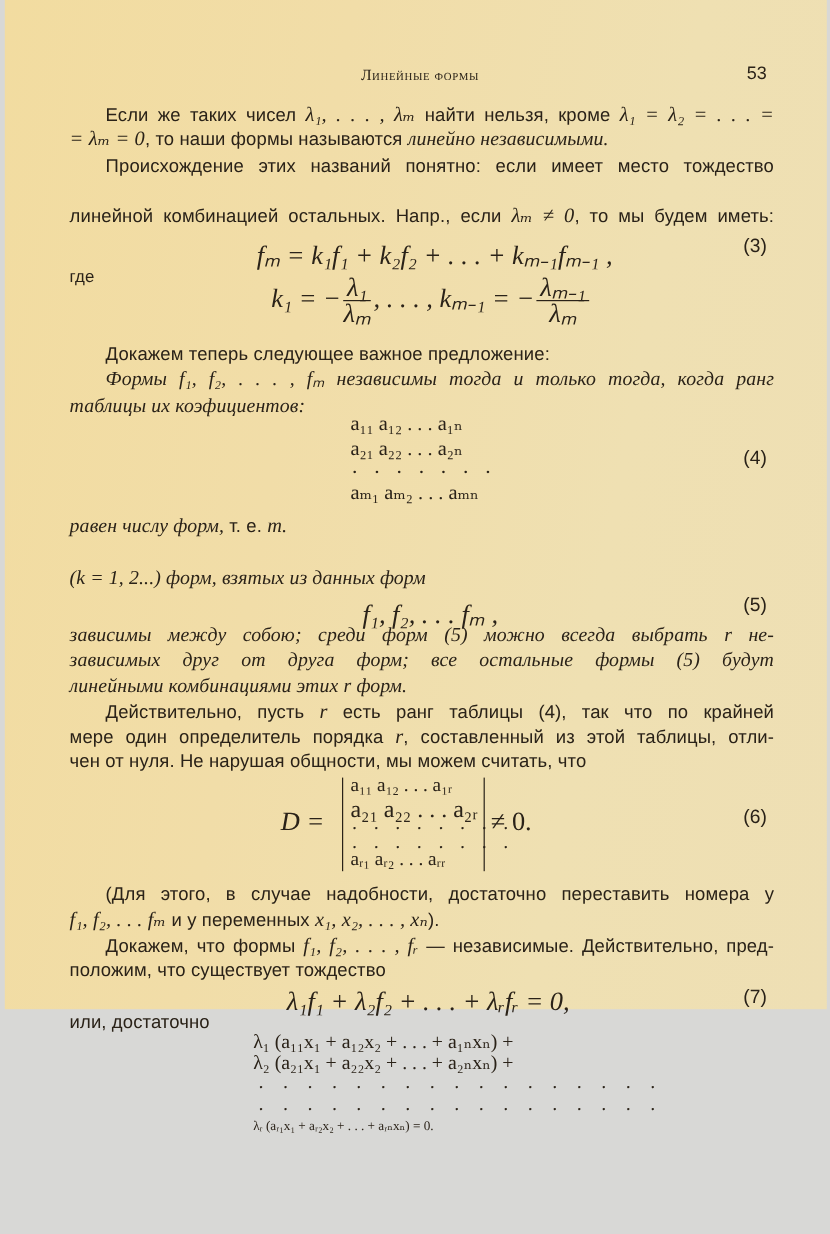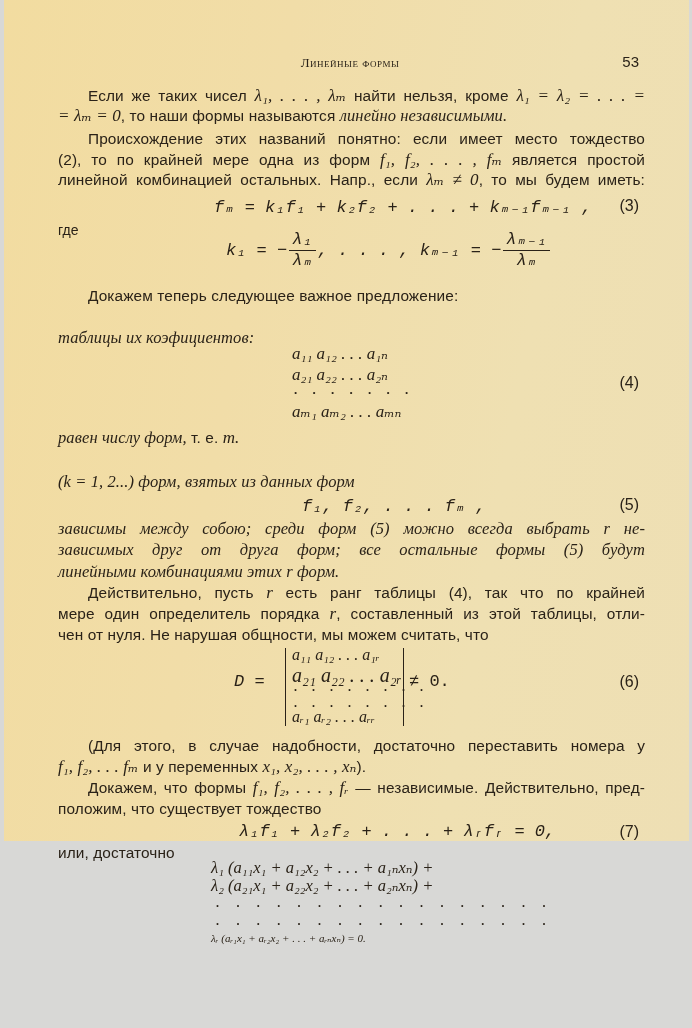--- a/index.html
+++ b/index.html
@@ -18,64 +18,64 @@
     font-size: 15.4px; line-height: 20px; white-space: nowrap;
     letter-spacing: 0.1px;
   }
   .ind { left: 84px; width: 557px; }
   .just { text-align: justify; text-align-last: justify; }
   .it { font-family: Liberation Serif, serif; font-style: italic; font-size: 16.5px; }
   .m { font-family: "Liberation Serif", "DejaVu Serif", serif; font-style: italic; font-size: 17px; }
   .hdr-title { position: absolute; left: 0; width: 692px; top: 55px; text-align: center;
     font-family: "Liberation Serif", "DejaVu Serif", serif; font-size: 13px; letter-spacing: 0.5px; font-variant: small-caps; }
   .hdr-page { position: absolute; right: 50px; top: 53px; font-size: 15px; font-family: "Liberation Sans", sans-serif; }
-  .eqn { position: absolute; white-space: nowrap; font-family: Liberation Mono, monospace; font-size: 17px; font-style: italic; }
+  .eqn { position: absolute; white-space: nowrap; font-family: Liberation Serif, serif; font-size: 22px; font-style: italic; }
   .eqno { position: absolute; right: 50px; font-size: 16px; font-family: "Liberation Sans", sans-serif; }
   .frac { display: inline-block; vertical-align: middle; text-align: center; margin: 0 2px; }
   .frac .num { display: block; border-bottom: 1.2px solid #2a2218; padding: 0 3px; line-height: 20px; }
   .frac .den { display: block; line-height: 20px; }
-  .grid-row { position: absolute; white-space: nowrap; font-family: "Liberation Serif", "DejaVu Serif", serif; font-style: italic; font-size: 17px; }
+  .grid-row { position: absolute; white-space: nowrap; font-family: "Liberation Serif", "DejaVu Serif", serif; font-size: 17px; }
   .dots { letter-spacing: 6px; font-style: normal; font-weight: bold; }
   .vbar { position: absolute; width: 1.4px; background: #2a2218; }
 </style>
 </head>
 <body>
 
 <div class="page">
 
   <div class="hdr-title">Линейные формы</div>
   <div class="hdr-page">53</div>
 
   <div class="ln ind just" style="top:86px">
     <span>Если же таких чисел </span><span class="m">λ₁, . . . , λₘ</span><span> найти нельзя, кроме </span><span class="m">λ₁ = λ₂ = . . . =</span>
   </div>
   <div class="ln" style="top:106px">
     <span class="m">= λₘ = 0</span><span>, то наши формы называются </span><span class="it">линейно независимыми.</span>
   </div>
 
   <div class="ln ind just" style="top:129px">Происхождение этих названий понятно: если имеет место тождество</div>
-  <div class="ln just" style="top:150px">
-    <span>(2), то по крайней мере одна из форм </span><span class="m">f₁, f₂, . . . , fₘ</span><span> является простой</span>
-  </div>
   <div class="ln just" style="top:170px">
     <span>линейной комбинацией остальных. Напр., если </span><span class="m">λₘ ≠ 0</span><span>, то мы будем иметь:</span>
   </div>
 
   <div class="eqn" style="left:210px; top:196px">fₘ = k₁f₁ + k₂f₂ + . . . + kₘ₋₁fₘ₋₁ ,</div>
   <div class="eqno" style="top:197px">(3)</div>
 
   <div class="ln" style="top:220px; font-size:14px">где</div>
 
   <div class="eqn" style="left:222px; top:230px">
     <span>k₁ = −</span><span class="frac"><span class="num">λ₁</span><span class="den">λₘ</span></span><span>, . . . ,</span>
     <span>kₘ₋₁ = −</span><span class="frac"><span class="num">λₘ₋₁</span><span class="den">λₘ</span></span>
   </div>
 
   <div class="ln ind" style="top:286px">Докажем теперь следующее важное предложение:</div>
 
+  <div class="ln ind just it" style="top:306px">
+    <span>Формы </span><span>f₁, f₂, . . . , fₘ</span><span> независимы тогда и только тогда, когда ранг</span>
+  </div>
   <div class="ln it" style="top:328px">таблицы их коэфициентов:</div>
 
   <div class="grid-row" style="left:288px; top:343px">a₁₁  a₁₂ . . .  a₁ₙ</div>
   <div class="grid-row" style="left:288px; top:364px">a₂₁  a₂₂ . . .  a₂ₙ</div>
   <div class="grid-row dots" style="left:290px; top:382px; font-size:13px">. . . . . . .</div>
   <div class="grid-row" style="left:288px; top:401px">aₘ₁  aₘ₂ . . .  aₘₙ</div>
   <div class="eqno" style="top:374px">(4)</div>
 
   <div class="ln" style="top:428px">
     <span class="it">равен числу форм,</span><span> т. е. </span><span class="m">m.</span>

